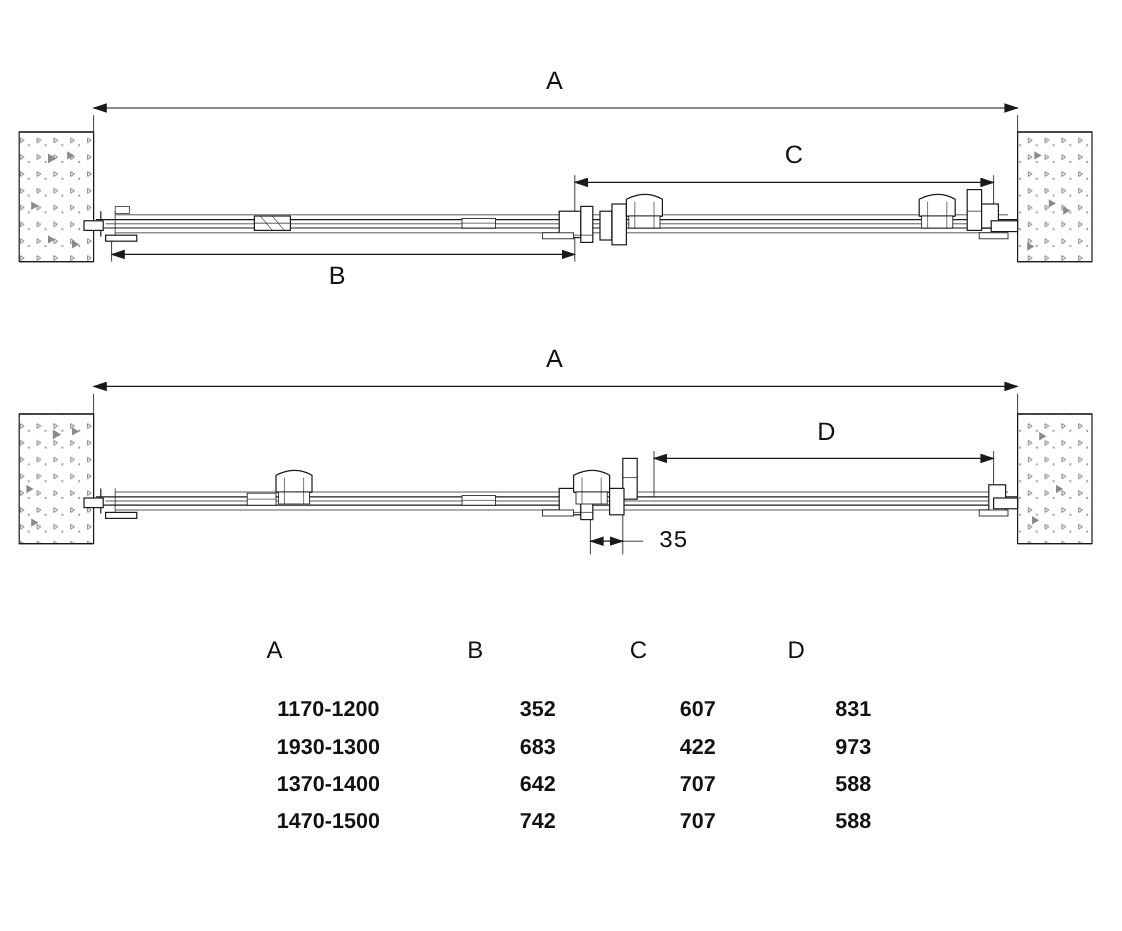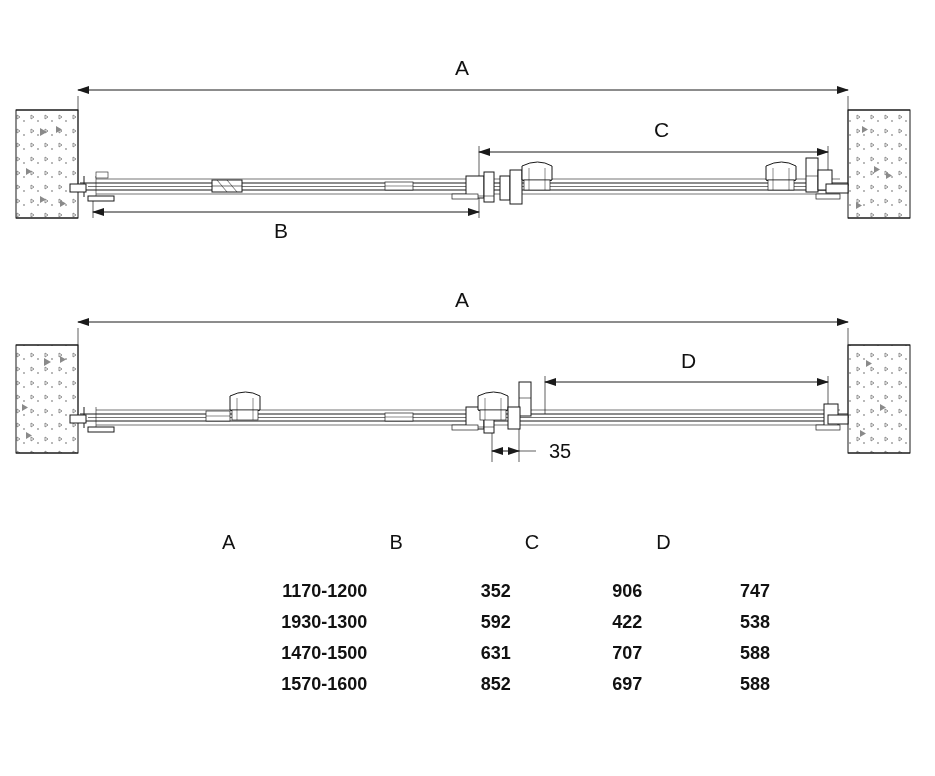--- a/index.html
+++ b/index.html
@@ -30,21 +30,21 @@
   .dim-label {
     position: absolute;
     font-size: 21px;
     font-family: "Liberation Sans", sans-serif;
     color: #111;
     letter-spacing: 0.5px;
   }
   .num-label {
     position: absolute;
     font-size: 18px;
-    font-family: Liberation Sans, sans-serif;
+    font-family: Liberation Mono, monospace;
     color: #111;
   }
   
   #size-table {
     position: absolute;
     left: 150px;
     top: 525px;
     width: 620px;
   }
   #size-table table {
@@ -55,21 +55,21 @@
     font-size: 20px;
     font-weight: normal;
     padding: 6px 0 22px 0;
     text-align: left;
     font-family: "Liberation Sans", sans-serif;
     color: #111;
   }
   #size-table td {
     font-size: 18px;
     padding: 5px 0;
-    text-align: right;
+    text-align: center;
     font-family: "Liberation Sans", sans-serif;
     color: #111;
     font-weight: bold;
   }
   #size-table th.c-a, #size-table td.c-a { width: 185px; padding-left: 30px; }
   #size-table th.c-b, #size-table td.c-b { width: 150px; padding-left: 18px;}
   #size-table th.c-c, #size-table td.c-c { width: 145px; padding-left: 10px;}
   #size-table th.c-d, #size-table td.c-d { width: 140px; padding-left: 10px;}
   #size-table th.c-a { padding-left: 72px; }
   #size-table th.c-b { padding-left: 22px; }
@@ -288,38 +288,38 @@
           <th class="c-a">A</th>
           <th class="c-b">B</th>
           <th class="c-c">C</th>
           <th class="c-d">D</th>
         </tr>
       </thead>
       <tbody>
         <tr>
           <td class="c-a">1170-1200</td>
           <td class="c-b">352</td>
-          <td class="c-c">906</td>
-          <td class="c-d">747</td>
+          <td class="c-c">607</td>
+          <td class="c-d">831</td>
         </tr>
         <tr>
           <td class="c-a">1930-1300</td>
-          <td class="c-b">592</td>
+          <td class="c-b">683</td>
           <td class="c-c">422</td>
-          <td class="c-d">538</td>
-        </tr>
-        <tr>
-          <td class="c-a">1470-1500</td>
-          <td class="c-b">631</td>
+          <td class="c-d">973</td>
+        </tr>
+        <tr>
+          <td class="c-a">1370-1400</td>
+          <td class="c-b">642</td>
           <td class="c-c">707</td>
           <td class="c-d">588</td>
         </tr>
         <tr>
-          <td class="c-a">1570-1600</td>
-          <td class="c-b">852</td>
-          <td class="c-c">697</td>
+          <td class="c-a">1470-1500</td>
+          <td class="c-b">742</td>
+          <td class="c-c">707</td>
           <td class="c-d">588</td>
         </tr>
       </tbody>
     </table>
   </div>
 
 </div>
 
 </body></html>

